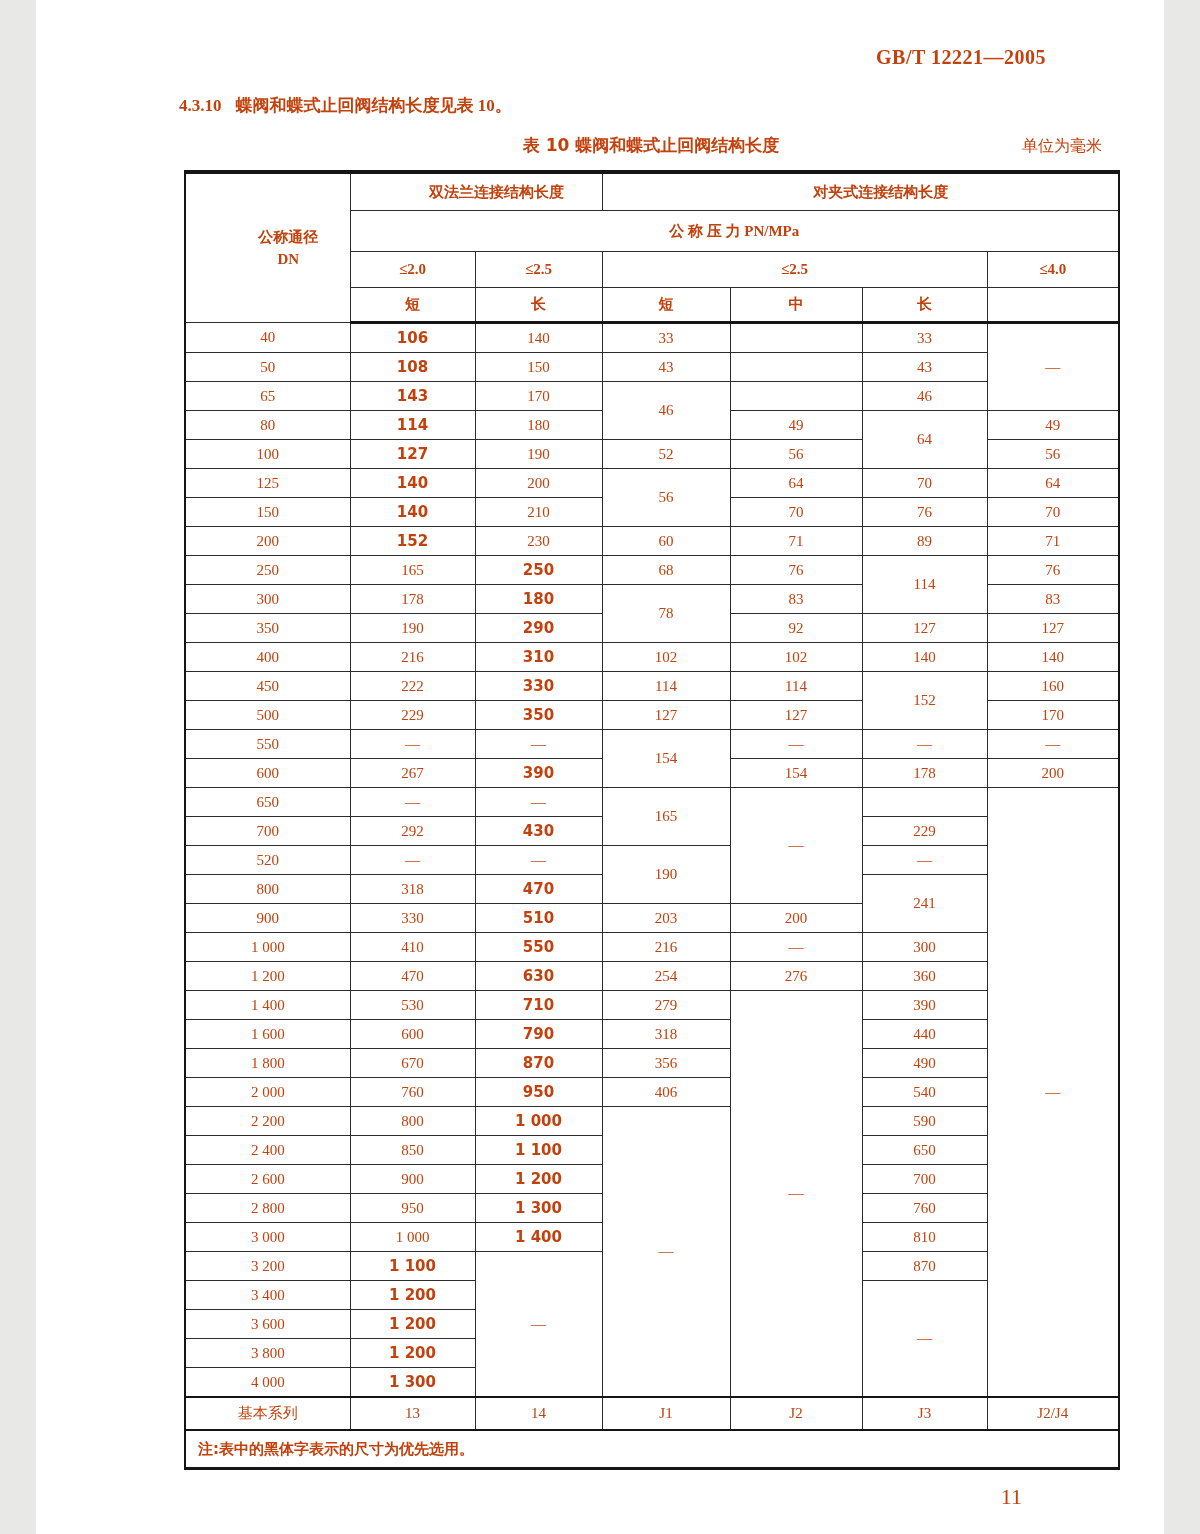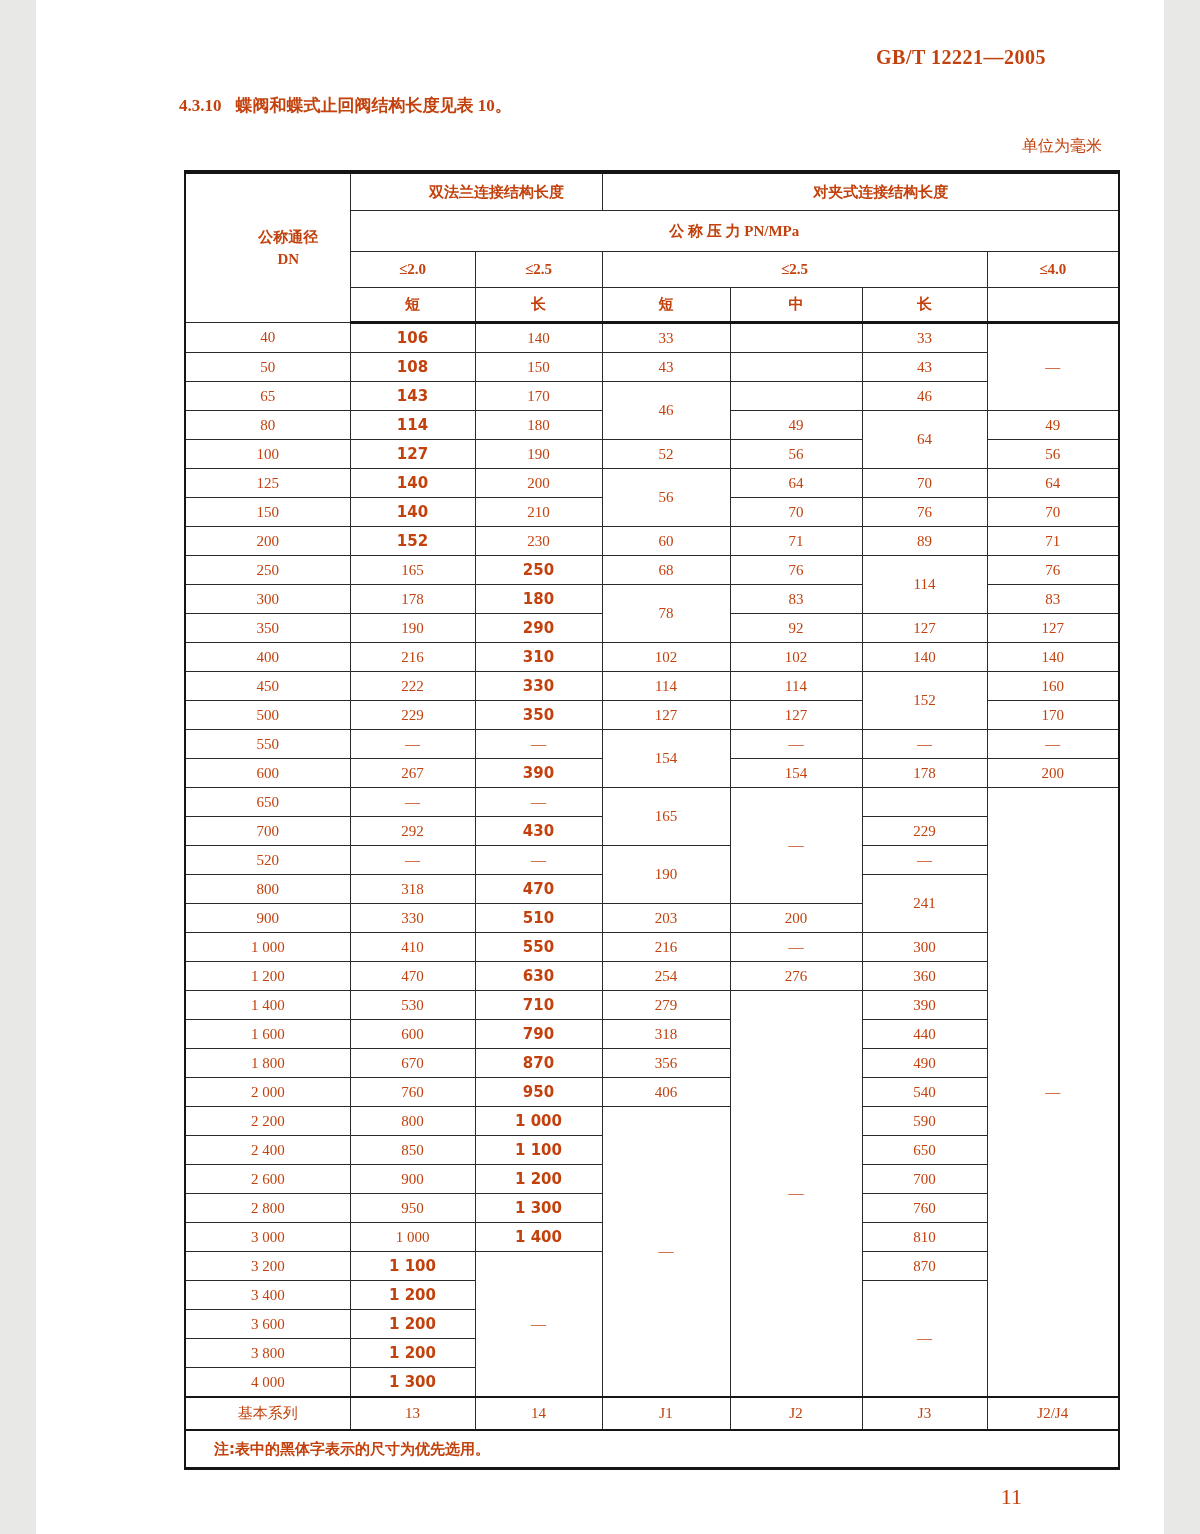--- a/index.html
+++ b/index.html
@@ -46,37 +46,38 @@
   thead tr.h4 td { border-bottom:3px solid #151515; }
   .dn-head div { line-height:1.5; }
   tbody td { height:28px; line-height:1; }
   td.pref {
     font-family:"DejaVu Sans","Liberation Sans",sans-serif;
     font-weight:700; font-size:14.5px;
   }
   tr.series td { border-top:2px solid #151515; height:31px; }
   tfoot td.note-cell {
     border-top:2px solid #151515; text-align:left; height:36px;
-    padding-left:28px; font-size:15px; font-weight:600;
+    padding-left:12px; font-size:15px; font-weight:600;
     font-family:"DejaVu Sans","Liberation Sans",sans-serif;
   }
   .page-number { position:absolute; top:1484px; right:142px; font-size:22px; }
 </style>
 </head>
 <body>
 
 <div class="page">
 
   <div class="doc-number">GB/T 12221—2005</div>
 
   <div class="section-line">
     <span class="num">4.3.10</span><span>蝶阀和蝶式止回阀结构长度见表 10。</span>
   </div>
 
   <div class="caption-row">
+    <div class="table-title">表 10  蝶阀和蝶式止回阀结构长度</div>
     <div class="unit-note">单位为毫米</div>
   </div>
 
   <table class="std">
     <colgroup>
       <col style="width:165px">
         <col style="width:125px">
         <col style="width:127px">
       <col style="width:128px">
         <col style="width:132px">

